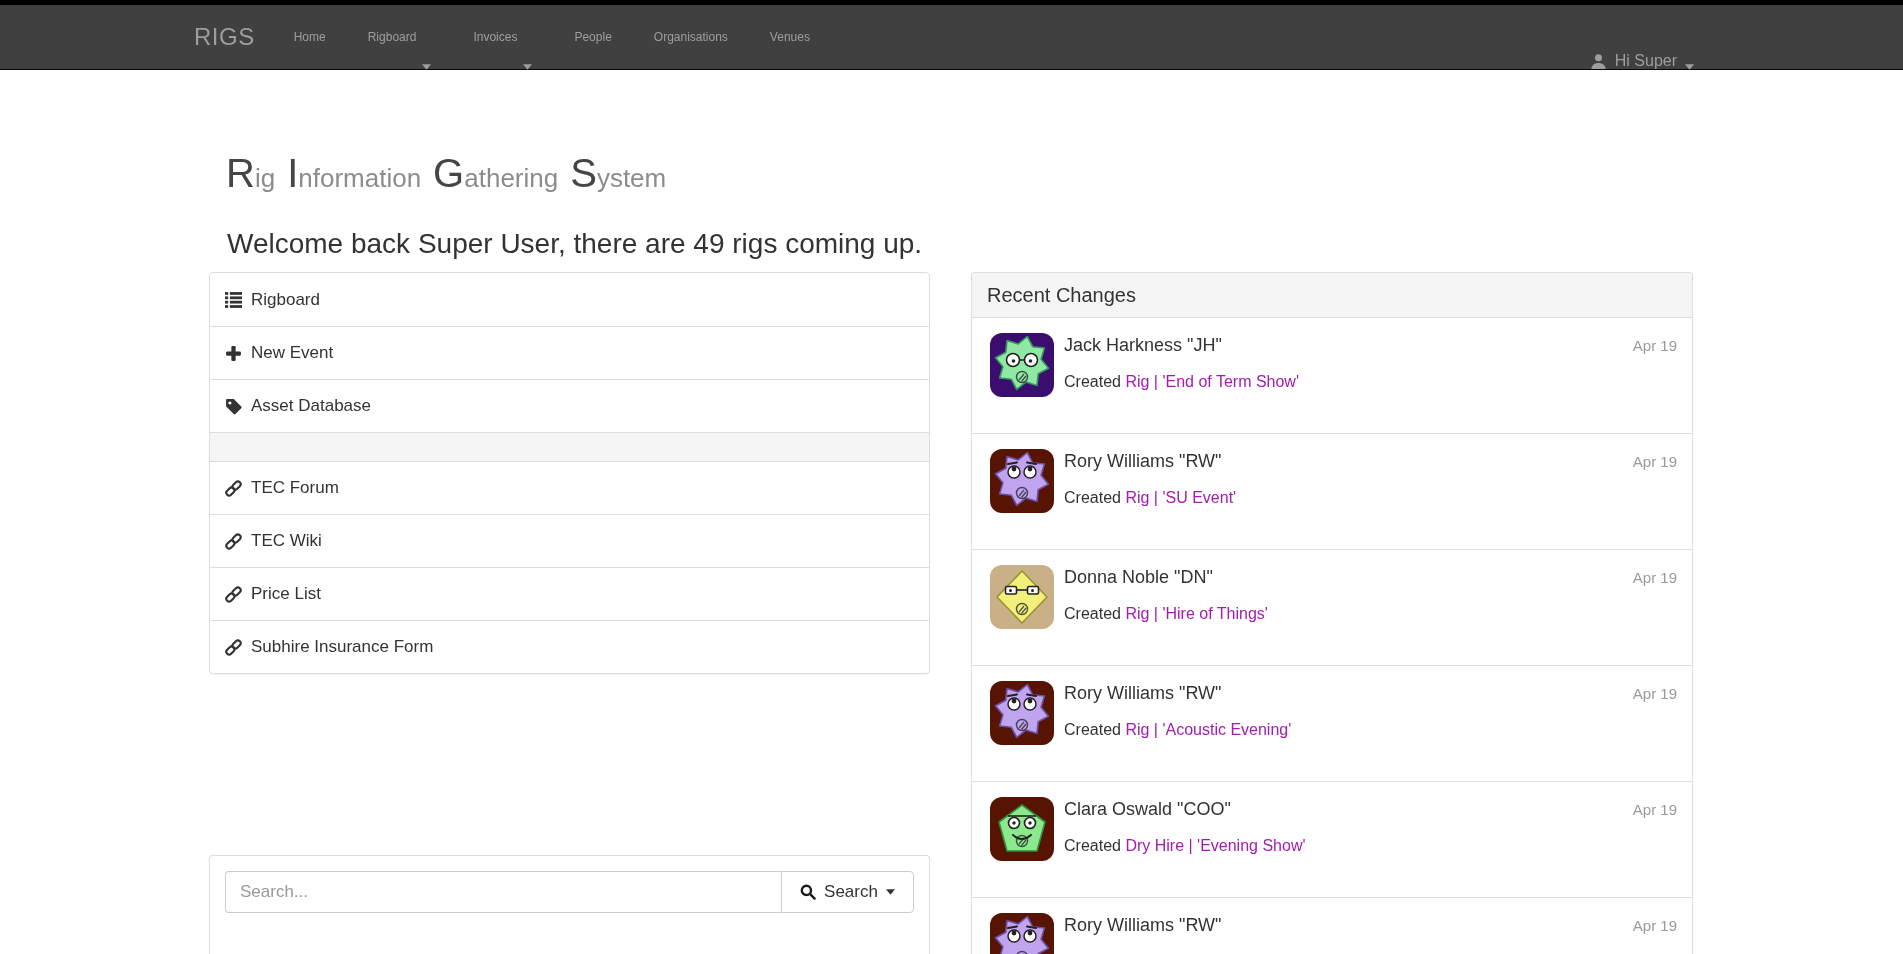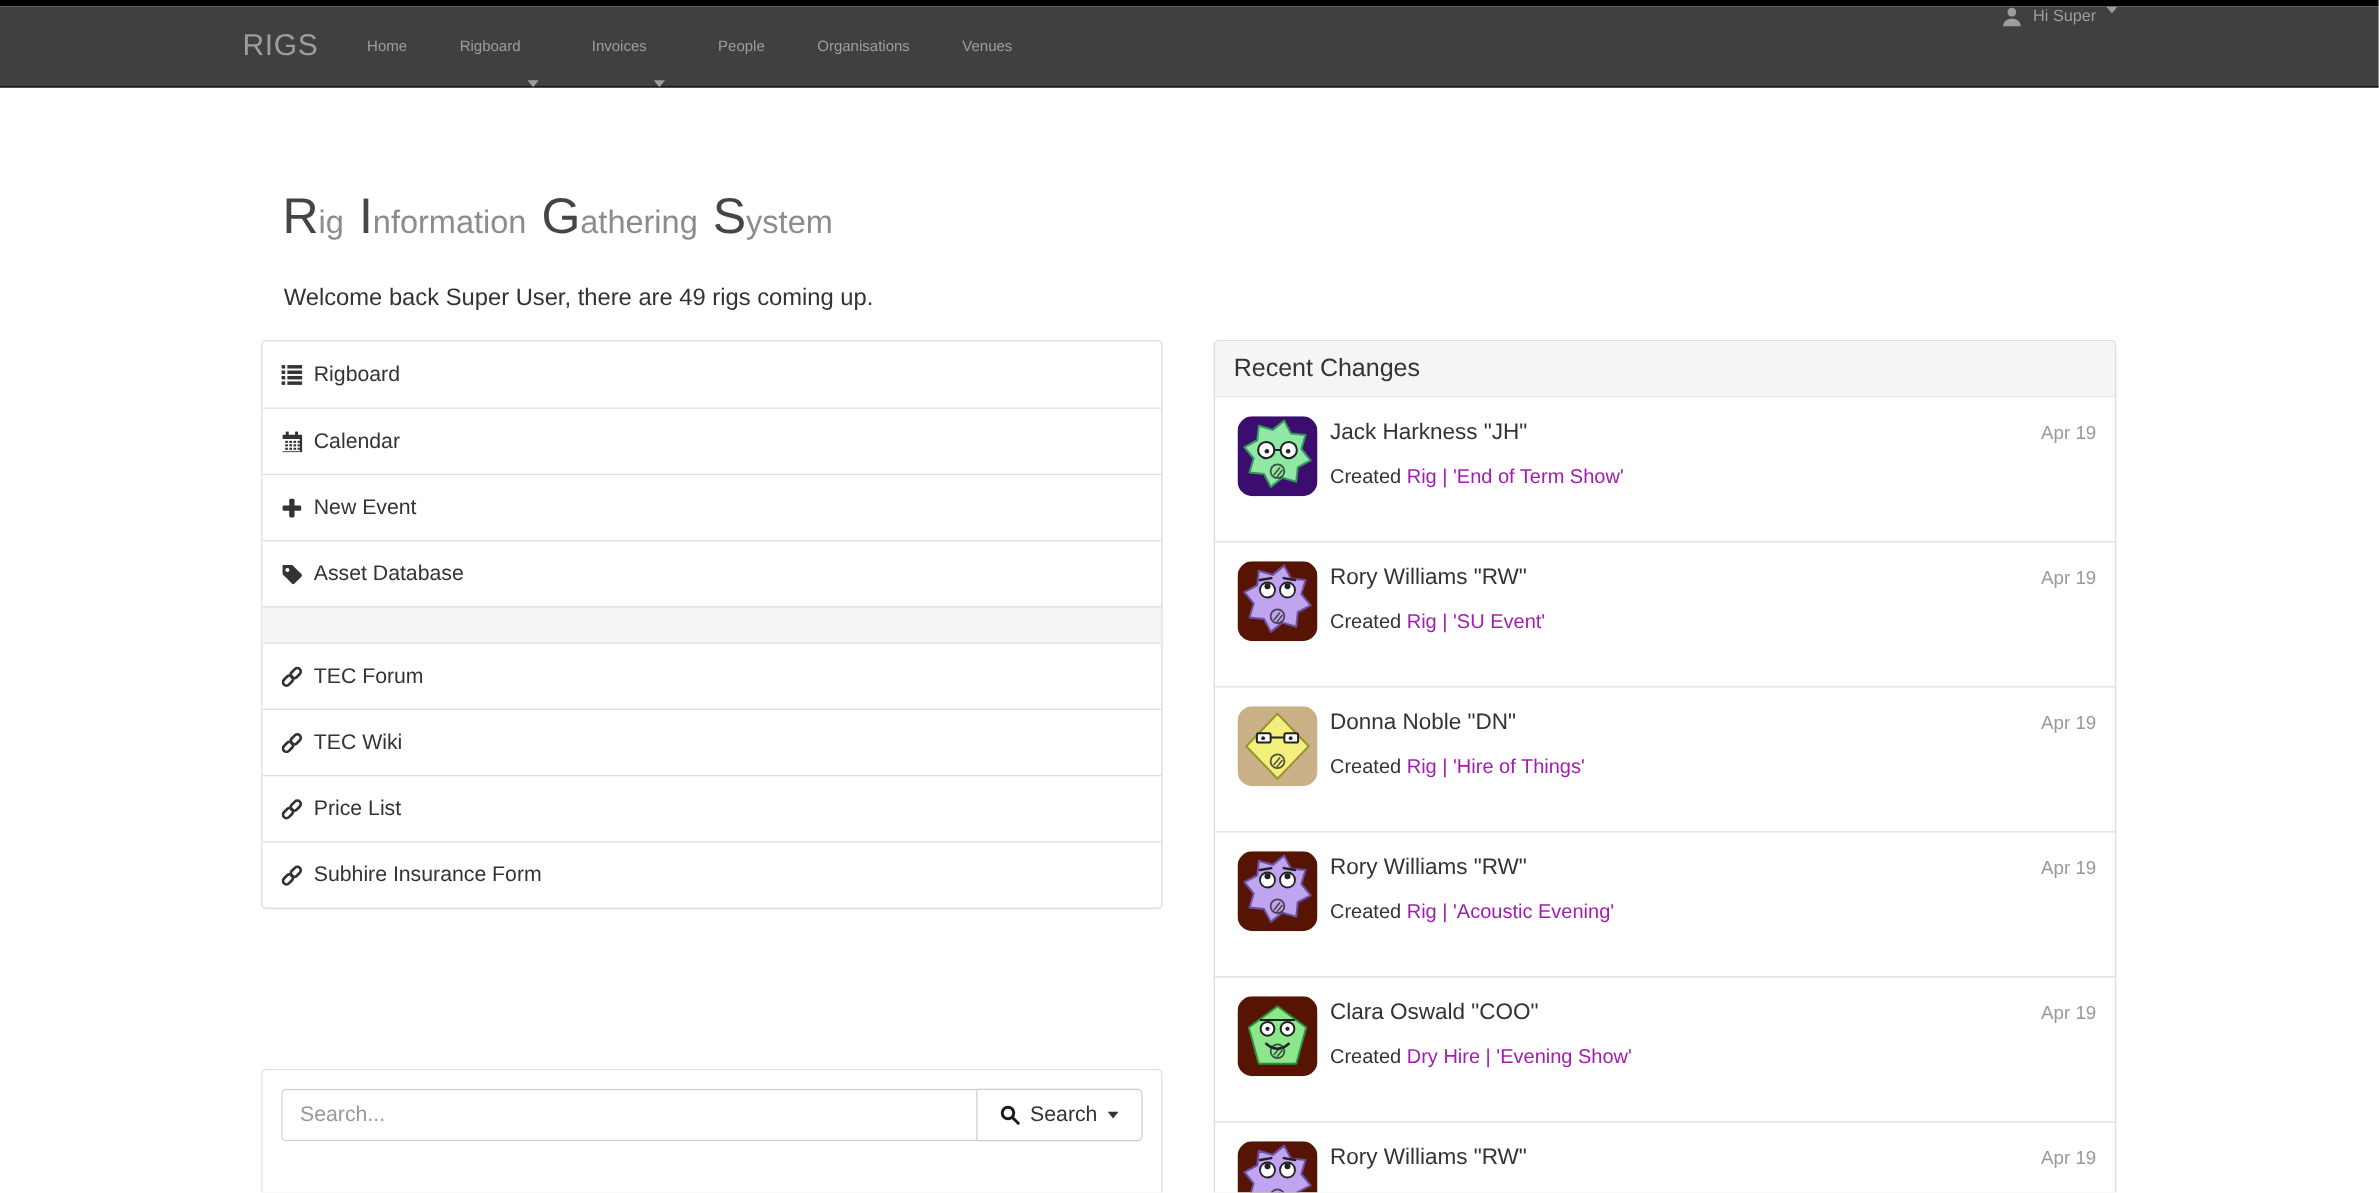--- a/index.html
+++ b/index.html
@@ -15,33 +15,33 @@
     position:absolute; top:5px; left:0; right:0; height:65px;
     background:#404040; border-bottom:1px solid #080808;
   }
   .navbar-inner { height:100%; margin:0 177px 0 194px; display:flex; align-items:center; }
   .brand { font-size:24px; color:#9d9d9d; margin-right:39px; text-decoration:none; letter-spacing:0.5px; }
   .nav-link {
     font-size:12px; color:#9d9d9d; margin-right:42px; text-decoration:none;
     display:inline-flex; align-items:flex-end; gap:6px; line-height:65px; height:65px;
   }
   .user-menu {
-    margin-left:auto; margin-right:32px; color:#9d9d9d; font-size:13px;
-    display:inline-flex; align-items:flex-start; gap:8px; text-decoration:none; height:65px;
+    margin-left:auto; margin-right:32px; color:#9d9d9d; font-size:16px;
+    display:inline-flex; align-items:flex-end; gap:8px; text-decoration:none; height:65px;
   }
   .icon { display:inline-block; vertical-align:middle; }
   .caret-svg { width:9px; height:6px; }
   
   .page-title {
     position:absolute; top:150px; left:226px; margin:0;
     font-weight:normal; font-size:26px; color:#8c8c8c; line-height:46px; white-space:nowrap;
   }
   .page-title .word { margin-right:12px; }
   .page-title .cap { font-size:40px; color:#454545; }
-  .welcome { position:absolute; top:228px; left:227px; font-size:19px; color:#333; }
+  .welcome { position:absolute; top:228px; left:227px; font-size:28px; color:#333; }
   
   .panel {
     position:absolute; background:#fff; border:1px solid #ddd; border-radius:4px;
     box-shadow:0 1px 1px rgba(0,0,0,0.05);
   }
   .panel-heading {
     background:#f5f5f5; border-bottom:1px solid #ddd; border-radius:3px 3px 0 0;
     padding:10px 15px; font-size:20px; color:#333; line-height:24px;
   }
   #quick-links   { top:272px; left:209px;  width:721px; }
@@ -201,26 +201,20 @@
 <div class="panel" id="quick-links">
   <div class="ql-list" id="ql-list">
       <a class="ql-item" href="#">
         <svg class="icon ql-icon">
           <use href="#icon-list"></use>
         </svg>
     <span class="ql-label">Rigboard</span>
   </a>
       <a class="ql-item" href="#">
         <svg class="icon ql-icon">
-          <use href="#icon-calendar"></use>
-        </svg>
-    <span class="ql-label">Calendar</span>
-  </a>
-      <a class="ql-item" href="#">
-        <svg class="icon ql-icon">
           <use href="#icon-plus"></use>
         </svg>
     <span class="ql-label">New Event</span>
   </a>
       <a class="ql-item" href="#">
         <svg class="icon ql-icon">
           <use href="#icon-tag"></use>
         </svg>
     <span class="ql-label">Asset Database</span>
   </a>

